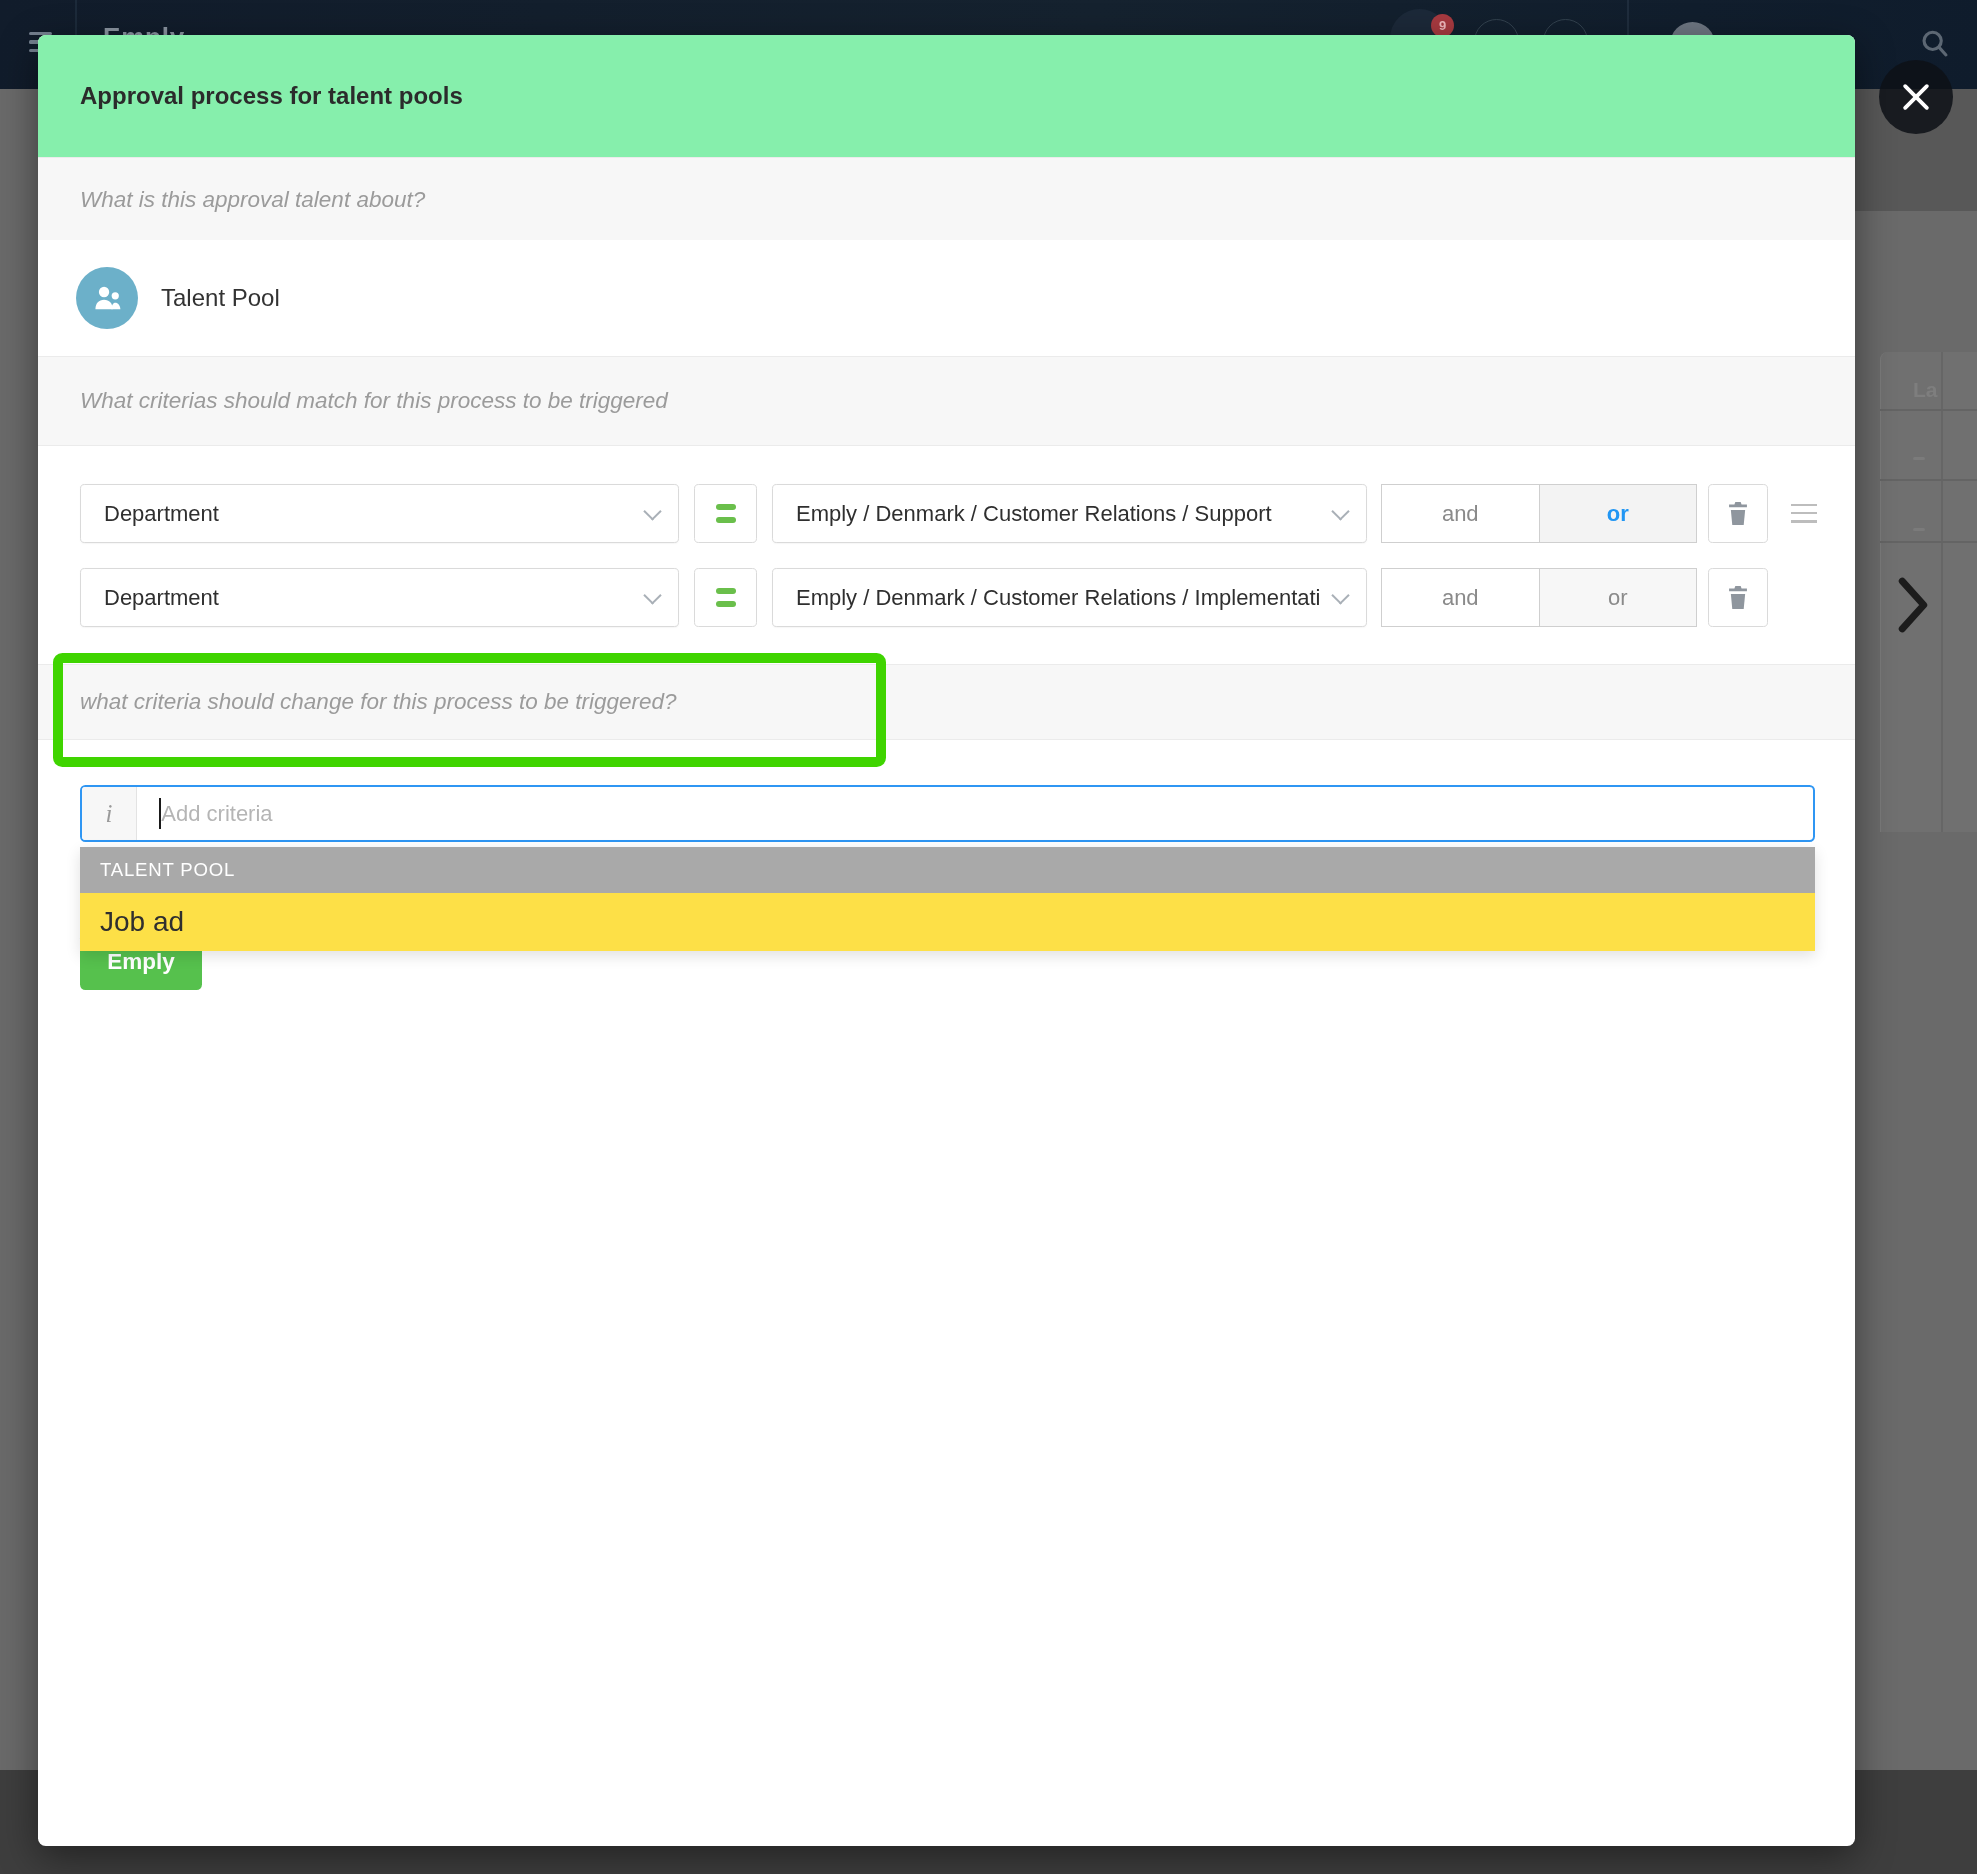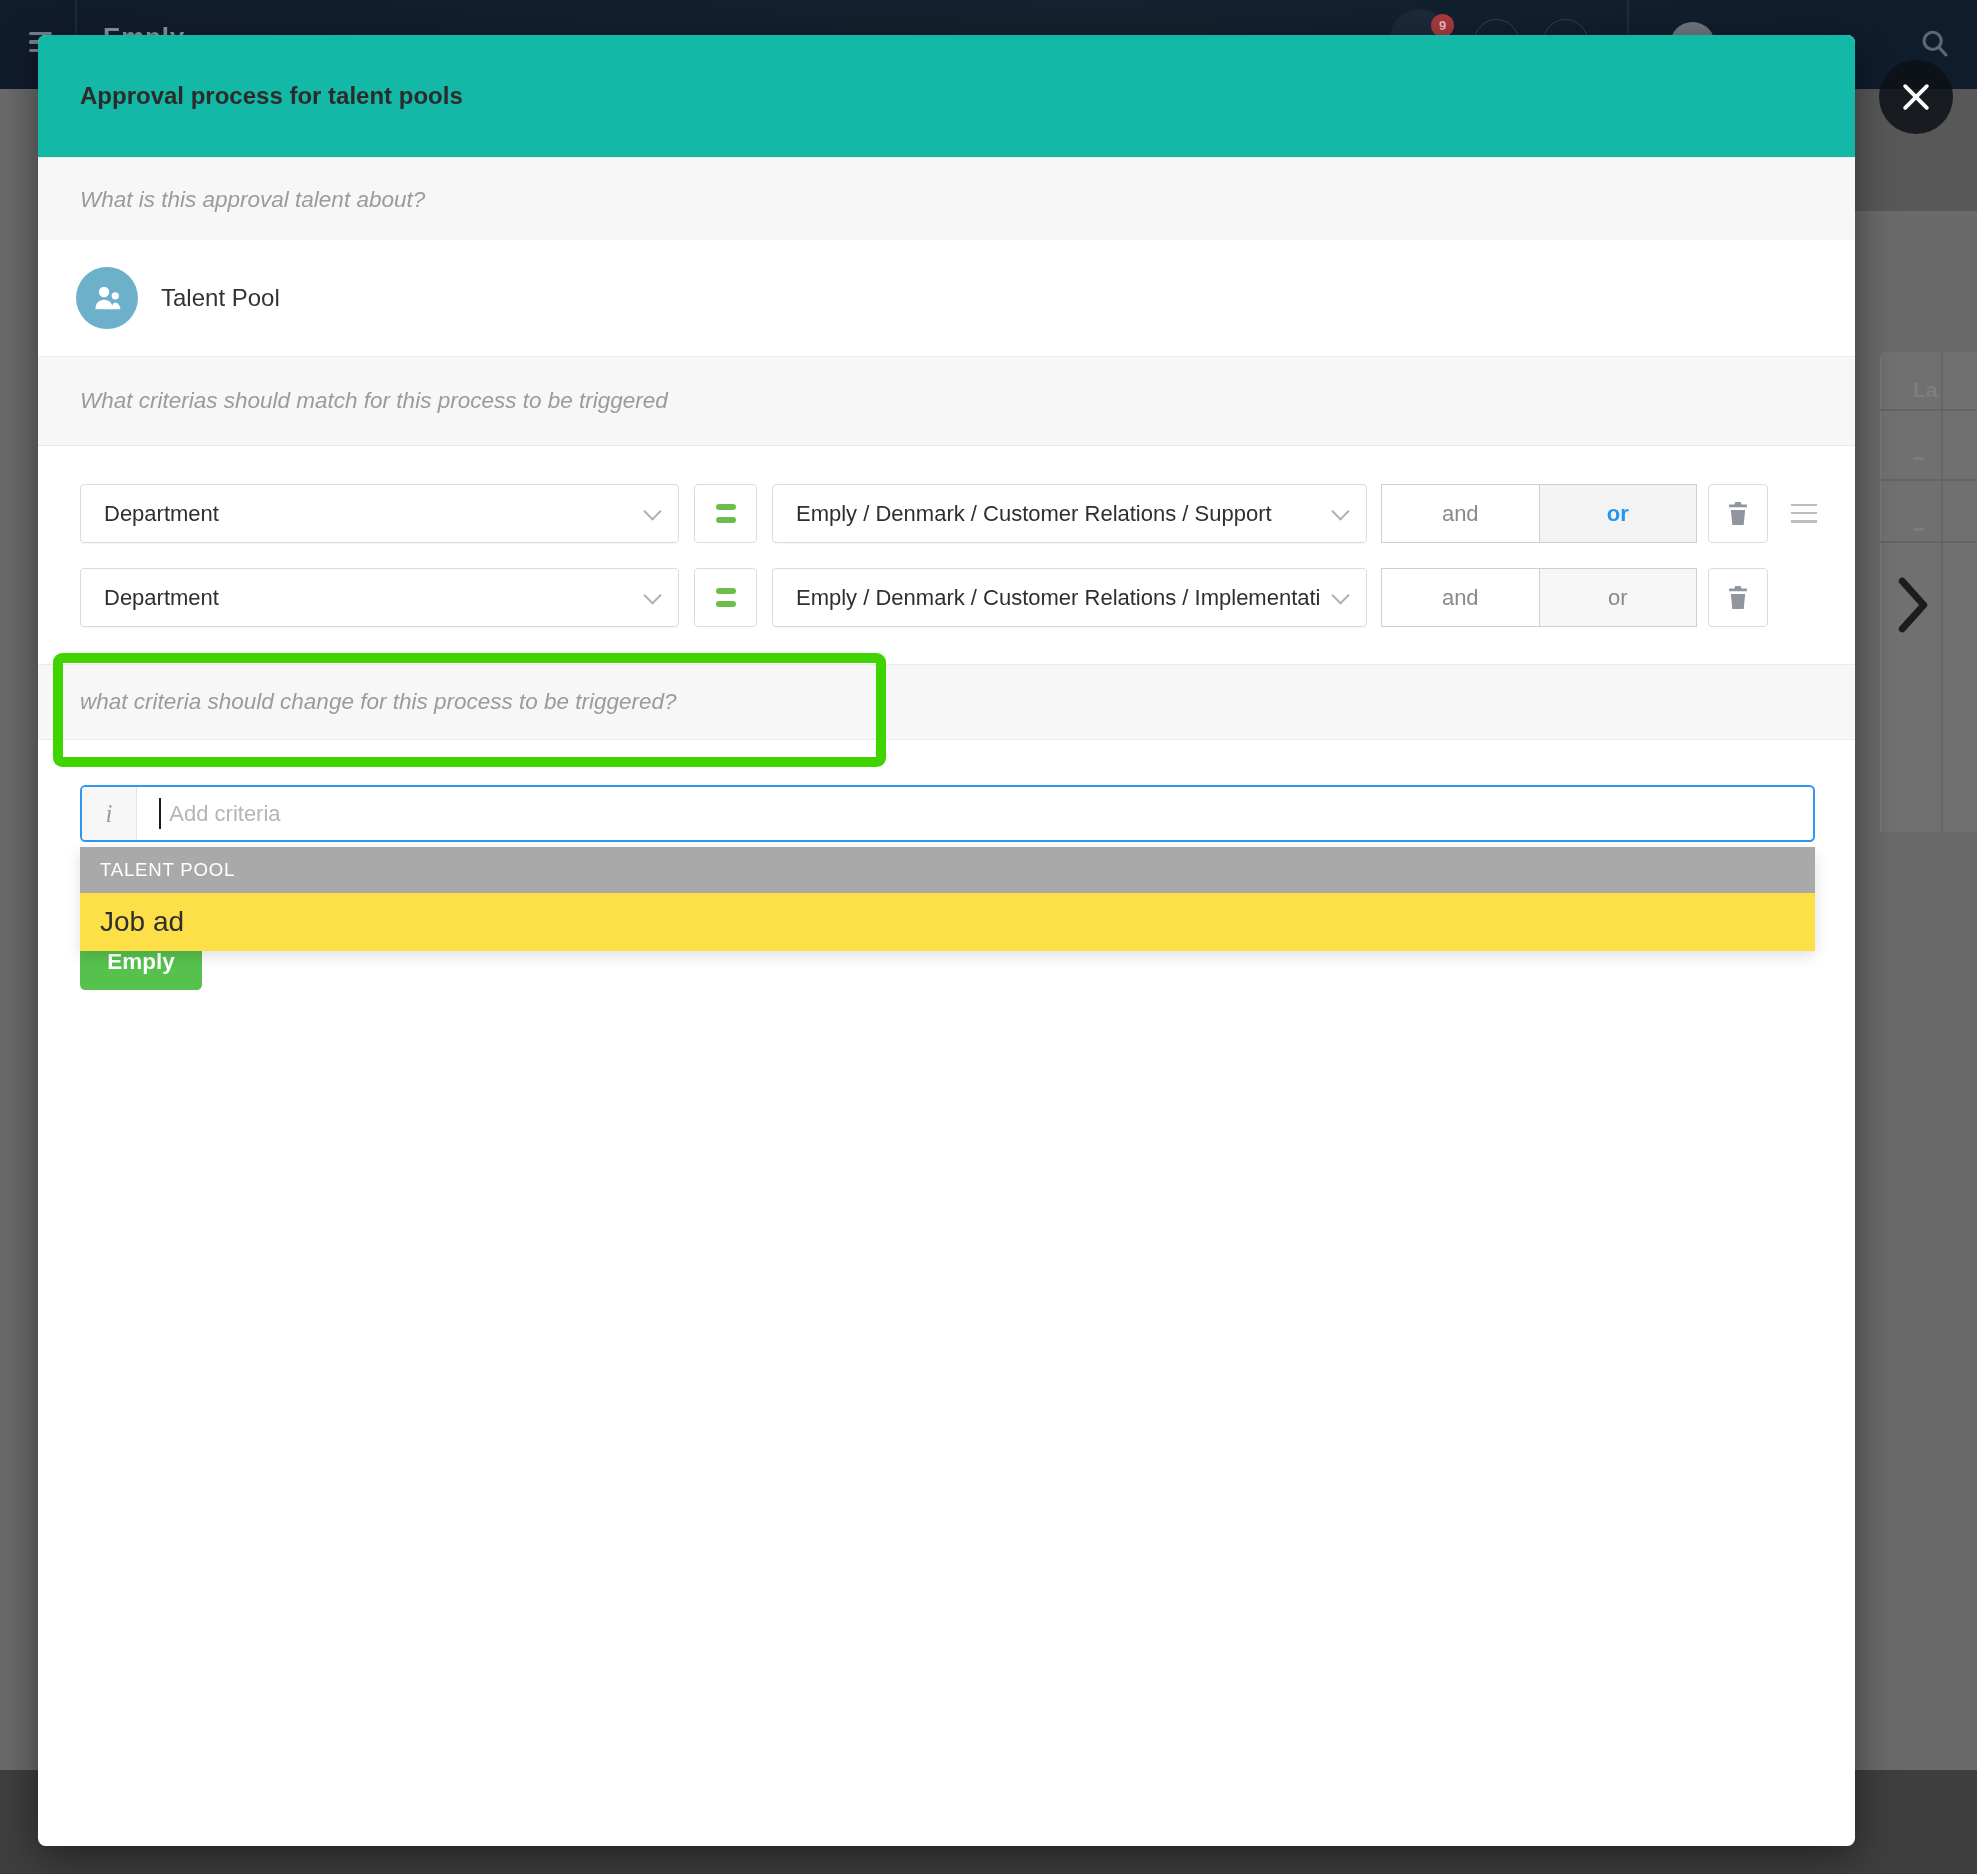--- a/index.html
+++ b/index.html
@@ -35,21 +35,21 @@
   .dim-bottom{left:0;top:1770px;width:1978px;height:105px;background:#3e3e3e;}
   .dim-chevron{left:1896px;top:575px;}
 
   
   .close-btn{left:1879px;top:60px;width:74px;height:74px;border-radius:50%;background:rgba(13,16,22,0.85);
              display:flex;align-items:center;justify-content:center;z-index:40;cursor:pointer;}
 
   
   .modal{left:38px;top:35px;width:1817px;height:1811px;background:#ffffff;border-radius:7.7px;
          box-shadow:0 11px 39px rgba(0,0,0,0.45);z-index:20;overflow:hidden;}
-  .m-header{left:0;top:0;width:1817px;height:122px;background:#14b8a6;}
+  .m-header{left:0;top:0;width:1817px;height:122px;background:#86efac;}
   .m-title{left:42px;top:0;height:122px;display:flex;align-items:center;font-size:24px;font-weight:bold;color:#2b2b2b;}
   .section-band{left:0;width:1817px;background:#f7f7f7;border-top:1.5px solid #ebebeb;border-bottom:1.5px solid #ebebeb;
                 display:flex;align-items:center;}
   .section-band .stext{margin-left:42px;font-style:italic;color:#9b9b9b;font-size:22.5px;}
   .band-about{top:122px;height:84px;}
   .band-match{top:321px;height:88px;}
   .band-change{top:629px;height:74px;}
 
   .entity-row{left:0;top:205px;width:1817px;height:116px;background:#fff;display:flex;align-items:center;}
   .entity-circle{margin-left:38px;width:62px;height:62px;border-radius:50%;background:#6cb0c9;
@@ -84,21 +84,21 @@
   
   .green-box{left:14.7px;top:618px;width:813px;height:94px;border:10px solid #3fd400;border-radius:9.3px;z-index:5;}
 
   
   .crit-input{left:42px;top:750px;width:1735px;height:57px;border:2.3px solid #2f96f3;border-radius:5.4px;background:#fff;
               box-sizing:border-box;display:flex;align-items:stretch;overflow:hidden;}
   .crit-input .addon{width:54px;background:#f7f7f7;border-right:1.5px solid #e3e3e3;display:flex;align-items:center;
                      justify-content:center;font-family:"Liberation Serif",serif;font-style:italic;
                      font-size:25px;color:#9a9a9a;flex:none;}
   .crit-input .caret{width:2.3px;height:31px;background:#1a1a1a;margin:auto 0 auto 22px;flex:none;}
-  .crit-input input{flex:1;border:none;outline:none;font-size:22px;color:#444;padding:0 0 0 8px;background:transparent;
+  .crit-input input{flex:1;border:none;outline:none;font-size:22px;color:#444;padding:0 0 0 0;background:transparent;
                     font-family:"Liberation Sans",sans-serif;}
   .crit-input input::placeholder{color:#b5b5b5;opacity:1;}
 
   
   .dropdown{left:42px;top:812px;width:1735px;z-index:10;box-shadow:0 4.6px 14px rgba(0,0,0,0.12);}
   .dd-header{height:46px;background:#a9a9a9;color:#ffffff;font-size:18.6px;letter-spacing:0.8px;
              display:flex;align-items:center;padding-left:20px;}
   .dd-item{height:58px;background:#fde047;color:#2f2f2f;font-size:28px;display:flex;align-items:center;
            padding-left:20px;cursor:pointer;}
 

